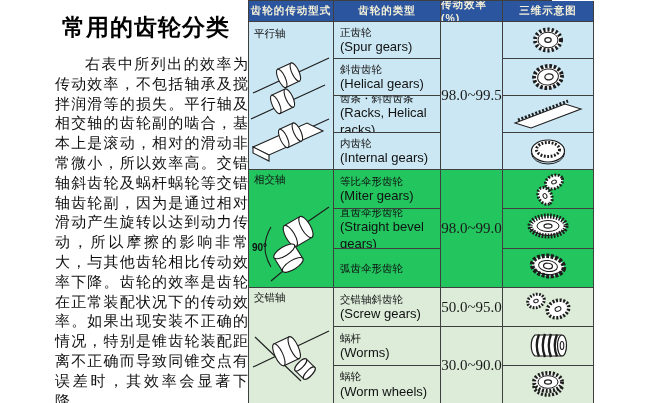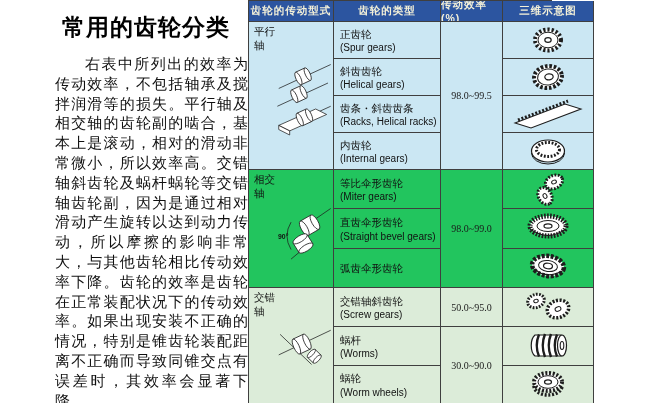--- a/index.html
+++ b/index.html
@@ -23,25 +23,25 @@
   .cell{border-right:1px solid #3f3f3f;border-bottom:1px solid #3f3f3f;
         box-sizing:border-box;overflow:hidden;}
   .th{background:#2c55a0;color:#f3f0d8;font-size:10.5px;font-weight:bold;
       display:flex;align-items:center;justify-content:center;letter-spacing:1px;}
   .s1{background:#cbe7f3;}
   .s2{background:#22c55e;}
   .s3{background:#dcecd9;}
   .type-cell{padding:3px 3px 2px 6px;display:flex;flex-direction:column;
              justify-content:center;}
   .cn{font-size:10.5px;color:#111;line-height:1.35;}
-  .en{font-size:10px;color:#111;line-height:1.3;}
+  .en{font-size:13px;color:#111;line-height:1.3;}
   .eff-cell{display:flex;align-items:center;justify-content:center;
-            font-family:"Liberation Serif",serif;font-size:10px;color:#1a1a1a;}
+            font-family:"Liberation Serif",serif;font-size:15px;color:#1a1a1a;}
   .img-cell{display:flex;align-items:center;justify-content:center;}
-  .axis-cell{display:flex;flex-direction:row;align-items:flex-start;justify-content:center;}
+  .axis-cell{display:flex;flex-direction:column;align-items:flex-start;justify-content:center;}
   .axis-label{font-size:10.5px;color:#111;padding:3px 0 0 5px;}
   .axis-art{align-self:center;}
   svg{display:block;}
 </style>
 </head>
 <body>
 
 <div class="left-panel">
   <h1 class="page-title">常用的齿轮分类</h1>
   <p class="page-paragraph">右表中所列出的效率为传动效率，不包括轴承及搅拌润滑等的损失。平行轴及相交轴的齿轮副的啮合，基本上是滚动，相对的滑动非常微小，所以效率高。交错轴斜齿轮及蜗杆蜗轮等交错轴齿轮副，因为是通过相对滑动产生旋转以达到动力传动，所以摩擦的影响非常大，与其他齿轮相比传动效率下降。齿轮的效率是齿轮在正常装配状况下的传动效率。如果出现安装不正确的情况，特别是锥齿轮装配距离不正确而导致同锥交点有误差时，其效率会显著下降。</p>

